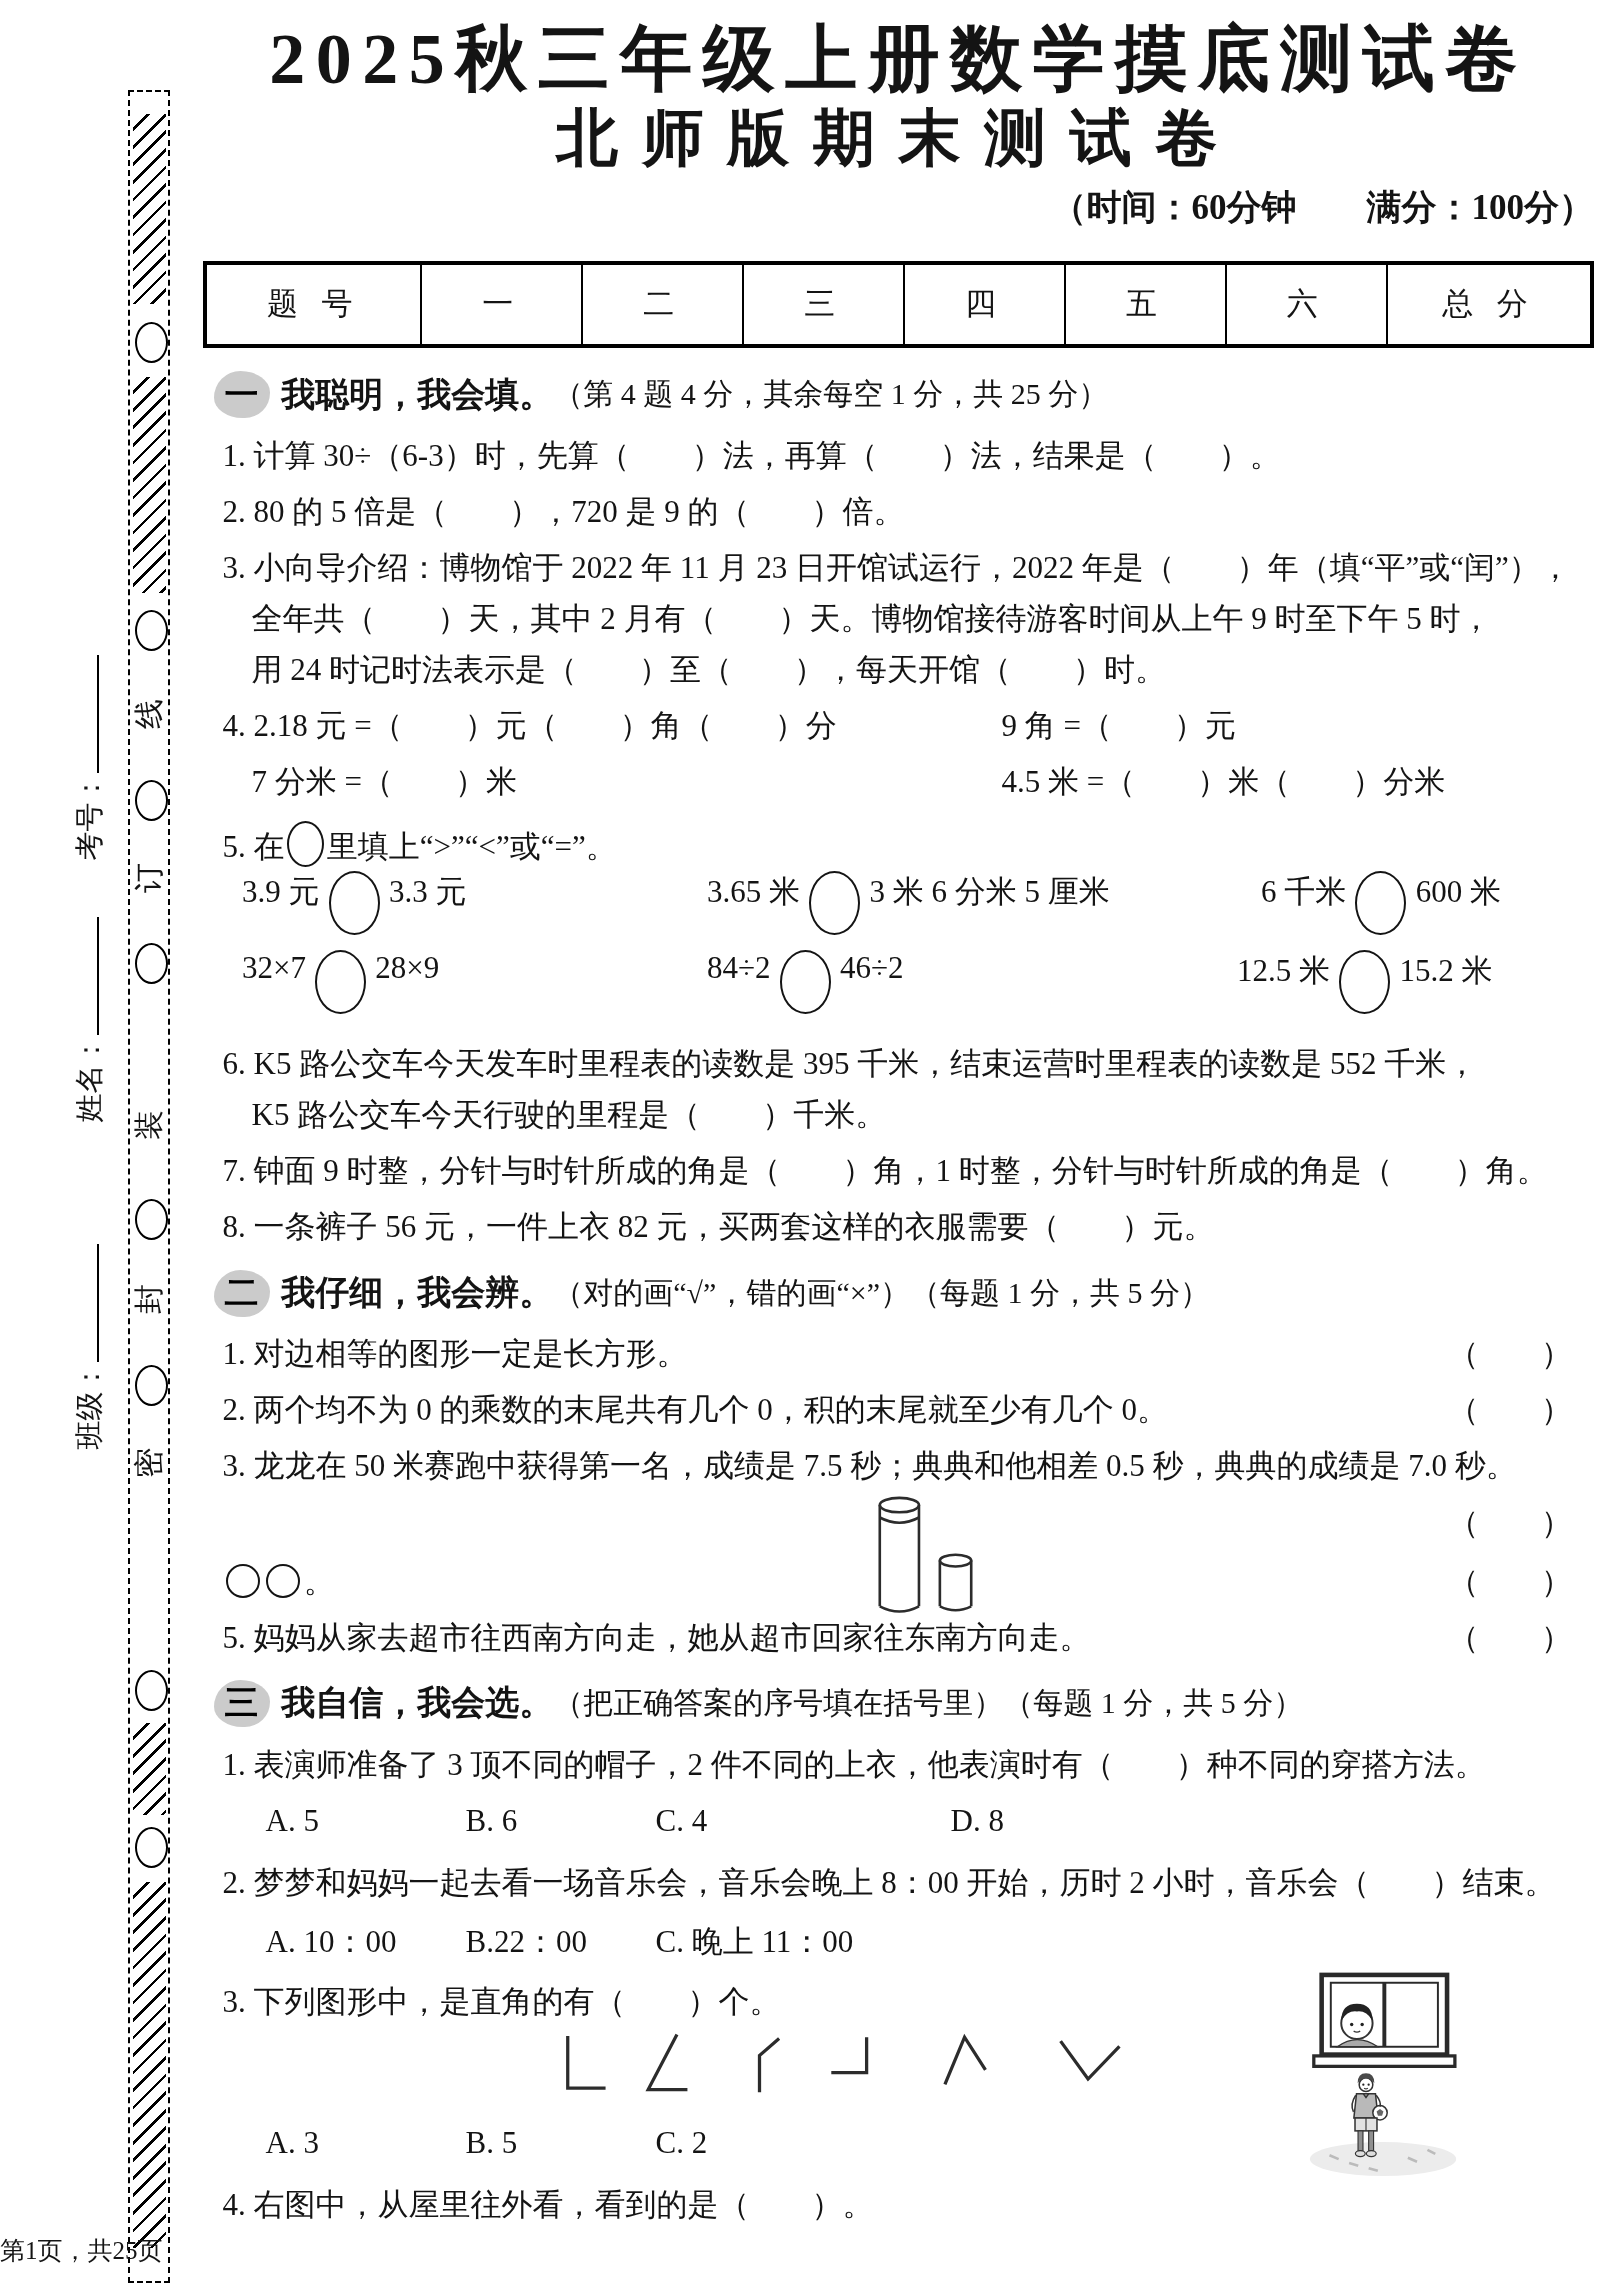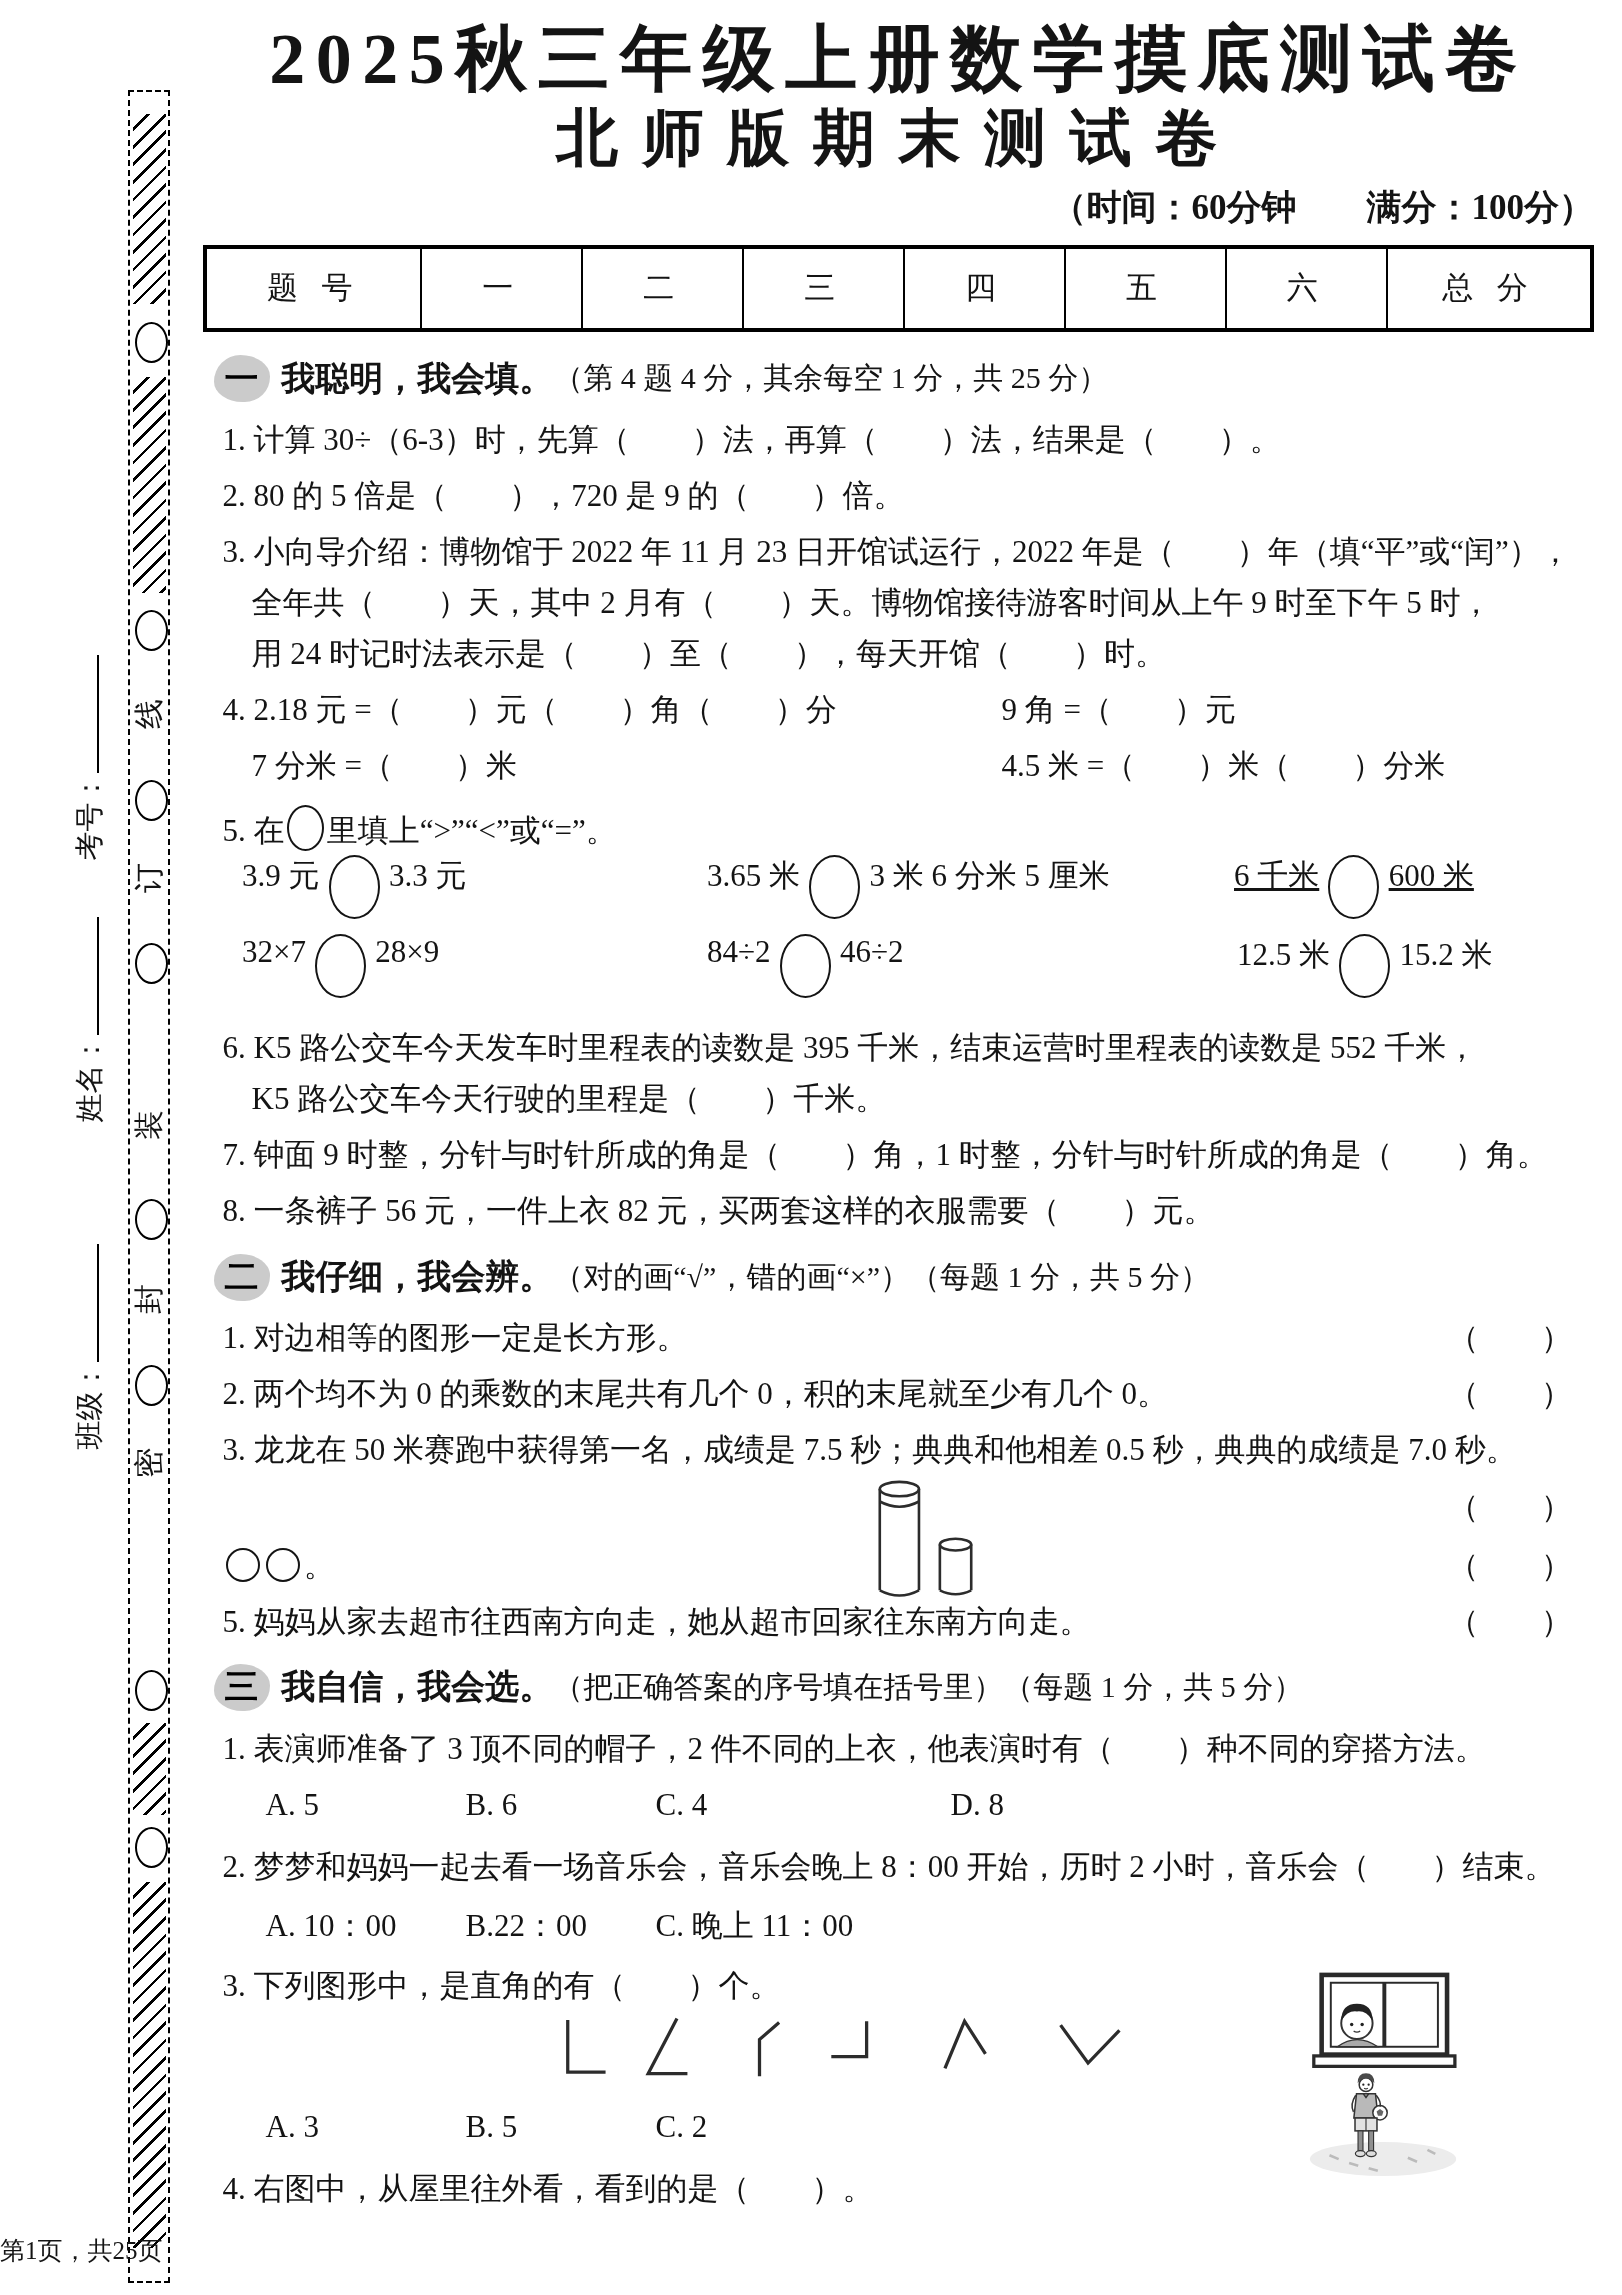--- a/index.html
+++ b/index.html
@@ -31,21 +31,21 @@
     border:2px solid #000; border-radius:50%; background:#fff;
   }
   .seal-char {
     font-size:30px; transform:translateX(-50%) rotate(-90deg); line-height:1;
   }
   
   .main { position:absolute; left:203px; top:18.3px; width:1391px; }
   .title { font-size:72px; font-weight:bold; text-align:center; letter-spacing:10.5px; line-height:1.15; }
   .subtitle { font-size:62px; font-weight:bold; text-align:center; letter-spacing:23.6px; line-height:1.1; margin-top:2.6px; }
   .meta { font-size:35px; text-align:right; margin-top:11.8px; font-weight:bold; }
-  table.score { width:100%; border-collapse:collapse; margin-top:14px; }
+  table.score { width:100%; border-collapse:collapse; margin-top:30px; }
   table.score, table.score td { border:2.6px solid #000; }
   table.score { border-width:4.6px; }
   table.score td { text-align:center; font-size:31px; letter-spacing:7.9px; }
   tr.r1 td { height:77px; }
   tr.r2 td { height:73px; }
   td.c-qnum { width:15.6%; }
   td.c-n { width:11.6%; }
   td.c-total { width:15%; }
   
   .sec-head { display:flex; align-items:center; margin-top:23.6px; margin-left:10.5px; }
@@ -171,21 +171,21 @@
     <span class="cmp-item" style="left:39px;">
       <span>3.9 元</span>
         <span class="cmp-circle"></span>
         <span>3.3 元</span>
     </span>
     <span class="cmp-item" style="left:504px;">
       <span>3.65 米</span>
         <span class="cmp-circle"></span>
         <span>3 米 6 分米 5 厘米</span>
     </span>
-    <span class="cmp-item" style="left:1031px;text-decoration:underline;">
+    <span class="cmp-item" style="left:1058px;">
       <span>6 千米</span>
         <span class="cmp-circle"></span>
         <span>600 米</span>
     </span>
   </div>
   <div class="cmp-row">
     <span class="cmp-item" style="left:39px;">
       <span>32×7</span>
         <span class="cmp-circle"></span>
         <span>28×9</span>

